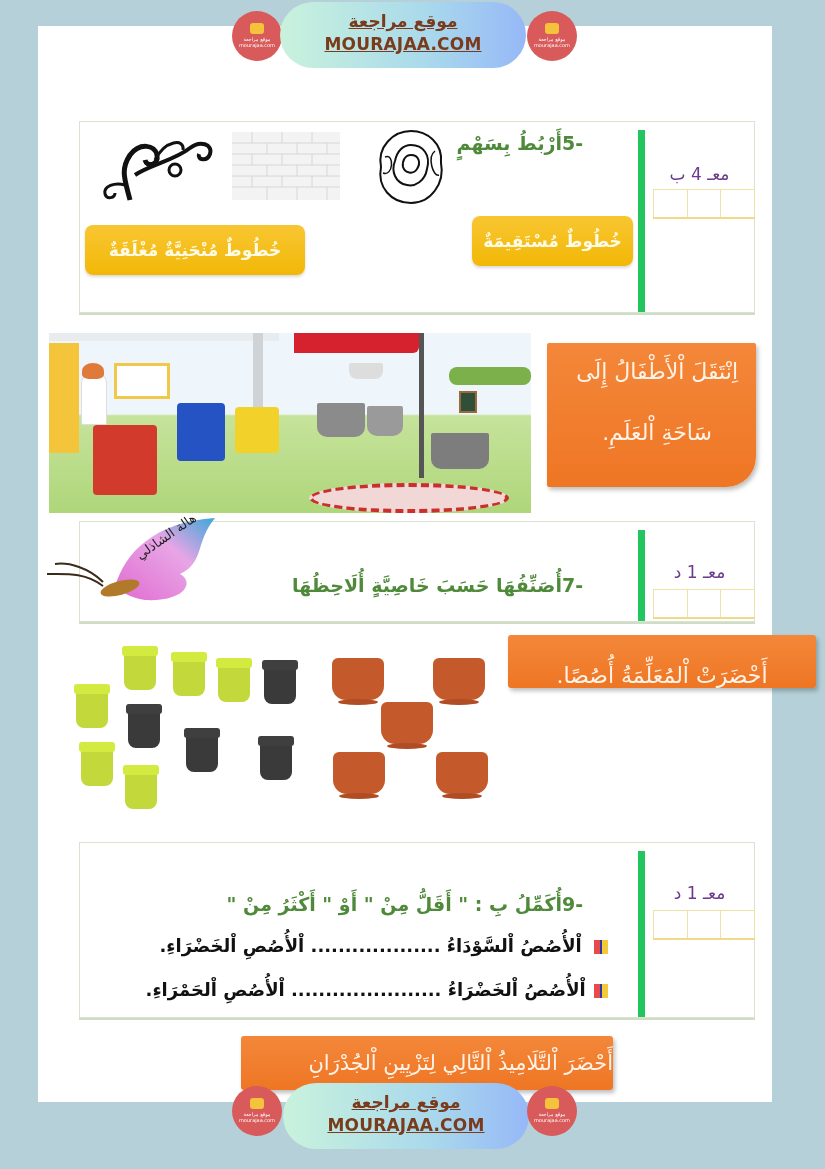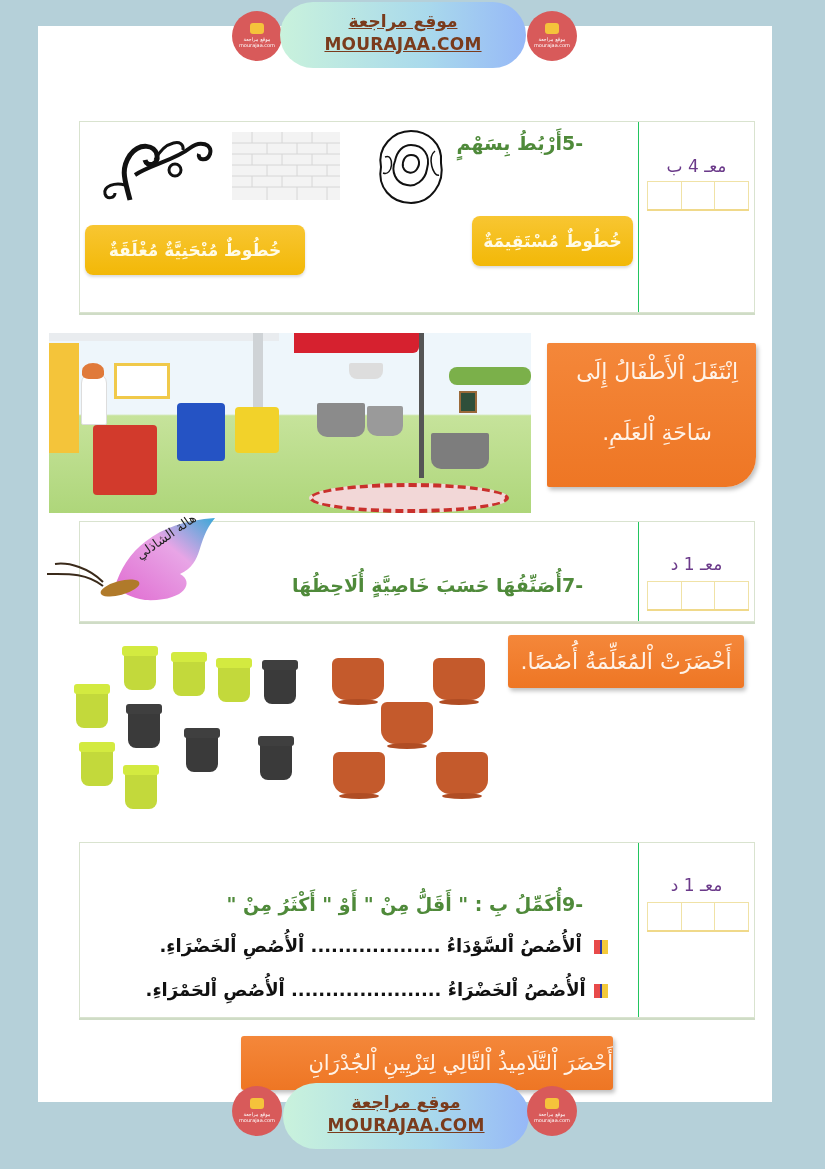--- a/index.html
+++ b/index.html
@@ -30,21 +30,21 @@
     display: block; width: 14px; height: 11px; margin: 12px auto 2px; background: #f5c33b; border-radius: 3px;
   }
   .wm-badge .tiny { display: block; font-size: 5px; line-height: 6px; }
 
   
   .qbox {
     position: absolute; left: 79px; width: 676px; border: 1px solid #d9e3cf;
     background: #fff; box-shadow: 0 2px 0 #cfdcc6;
   }
   .qbox .side {
-    position: absolute; right: 0; top: 0; bottom: 0; width: 116px; border-left: 1px solid #22c55e;
+    position: absolute; right: 0; top: 8px; bottom: 0; width: 116px; border-left: 7px solid #22c55e;
   }
   .side .code {
     position: absolute; left: 0; right: 0; text-align: center; color: #6b3a8a; font-size: 17px; direction: rtl;
   }
   .side .grid {
     position: absolute; left: 8px; width: 102px; height: 30px; display: flex;
     border-top: 1px solid #f0e2a6; border-bottom: 2px solid #f0d98a;
   }
   .side .grid span { flex: 1; border-left: 1px solid #f0e2a6; }
   .side .grid span:first-child { border-left: 1px solid #f0e2a6; }
@@ -214,21 +214,21 @@
       <stop offset="1" stop-color="#3aa8d8"></stop>
     </linearGradient>
   </defs>
   <path d="M70 75 C80 40 110 10 170 6 C150 30 160 50 135 62 C150 70 140 90 100 88 C85 86 78 80 70 75 Z" fill="url(#wing)"></path>
   <ellipse cx="75" cy="76" rx="20" ry="7" fill="#b07a2a" transform="rotate(-15 75 76)"></ellipse>
   <path d="M58 74 C40 60 20 62 2 62" stroke="#3a2a1a" stroke-width="2" fill="none"></path>
   <path d="M58 70 C44 56 24 50 10 52" stroke="#3a2a1a" stroke-width="2" fill="none"></path>
   <text x="95" y="48" font-size="13" fill="#222" transform="rotate(-35 95 48)" font-family="DejaVu Sans, sans-serif">هالة الشاذلي</text>
 </svg>
 
-<div class="orange-note" style="left:508px; top:635px; width:236px; height:53px; border-radius:3px; display:flex; align-items:center; justify-content:center;">
+<div class="orange-note" style="left:508px; top:635px; width:308px; height:53px; border-radius:3px; display:flex; align-items:flex-end; justify-content:center;">
   <span>أَحْضَرَتْ اْلمُعَلِّمَةُ أُصُصًا.</span>
 </div>
 
 <div class="illus" style="left:70px; top:640px; width:430px; height:175px;">
   <div class="pot-cup cup-green" style="left:6px; top:44px;"></div>
   <div class="pot-cup cup-green" style="left:54px; top:6px;"></div>
   <div class="pot-cup cup-green" style="left:103px; top:12px;"></div>
   <div class="pot-cup cup-green" style="left:148px; top:18px;"></div>
   <div class="pot-cup cup-green" style="left:11px; top:102px;"></div>
   <div class="pot-cup cup-green" style="left:55px; top:125px;"></div>

